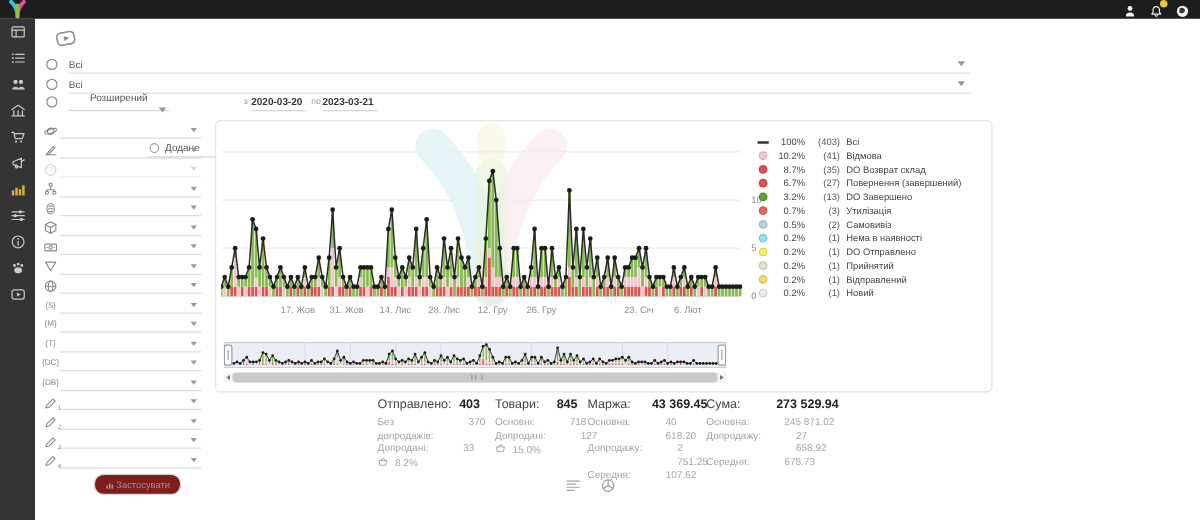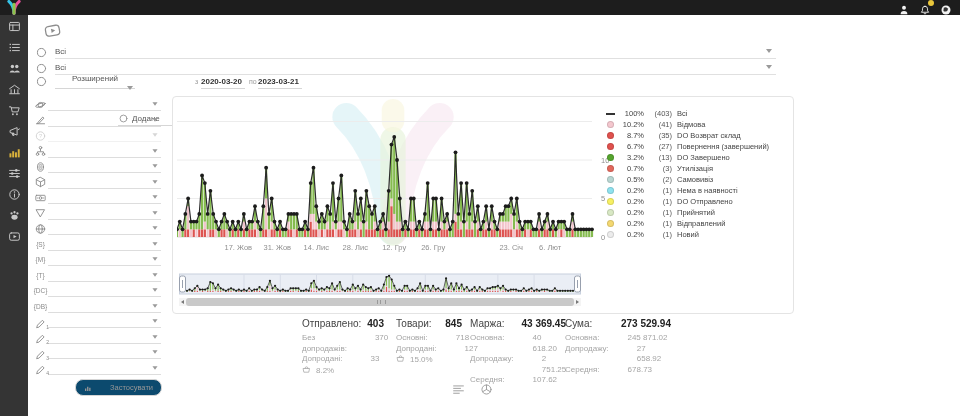--- a/index.html
+++ b/index.html
@@ -34,22 +34,22 @@
   .filters-col{position:absolute;left:5px;top:82px;width:128px;}
   .frow{height:15.5px;display:flex;align-items:center;}
   .frow .ficon{width:15px;height:12px;color:#8a8a8a;flex:0 0 15px;display:flex;align-items:center;justify-content:center;}
   .frow .ffield{flex:1;height:12px;border-bottom:1px solid #ddd;display:flex;align-items:center;justify-content:flex-end;cursor:pointer;}
   .frow .chev{margin-right:3px;transform:scale(.85);}
   .frow.disabled{opacity:.4;}
   .brace{font-size:6.5px;color:#8a8a8a;letter-spacing:0;}
   .pencil-wrap{position:relative;width:13px;height:12px;}
   .pencil-sub{position:absolute;right:-2px;bottom:-2px;font-size:5px;color:#8a8a8a;}
   .apply-btn{position:absolute;left:47px;top:364px;height:15px;padding:0 8px;border:1px solid #d5d5d5;
-             border-radius:8px;background:#0c4a6e;color:#979797;font-size:7.5px;display:flex;
-             align-items:center;gap:18px;cursor:pointer;}
+             border-radius:8px;background:#7f1d1d;color:#979797;font-size:7.5px;display:flex;
+             align-items:center;gap:1px;cursor:pointer;}
   .apply-btn .aicon{width:8px;height:8px;color:#979797;}
   
   .card{position:absolute;left:144px;top:81px;width:620px;height:216px;border:1px solid #e4e4e4;
         border-radius:4px;background:#fff;}
   .watermark{position:absolute;left:120px;top:0px;width:200px;height:160px;opacity:.5;pointer-events:none;}
   .mainchart{position:absolute;left:4px;top:10px;width:440px;height:150px;}
   .navigator{position:absolute;left:6px;top:176px;width:402px;height:22px;cursor:ew-resize;}
   .scrollbar{position:absolute;left:6px;top:201px;width:402px;height:8px;background:#f4f4f4;
              display:flex;align-items:center;}
   .sb-btn{width:7px;height:8px;display:flex;align-items:center;justify-content:center;cursor:pointer;}

